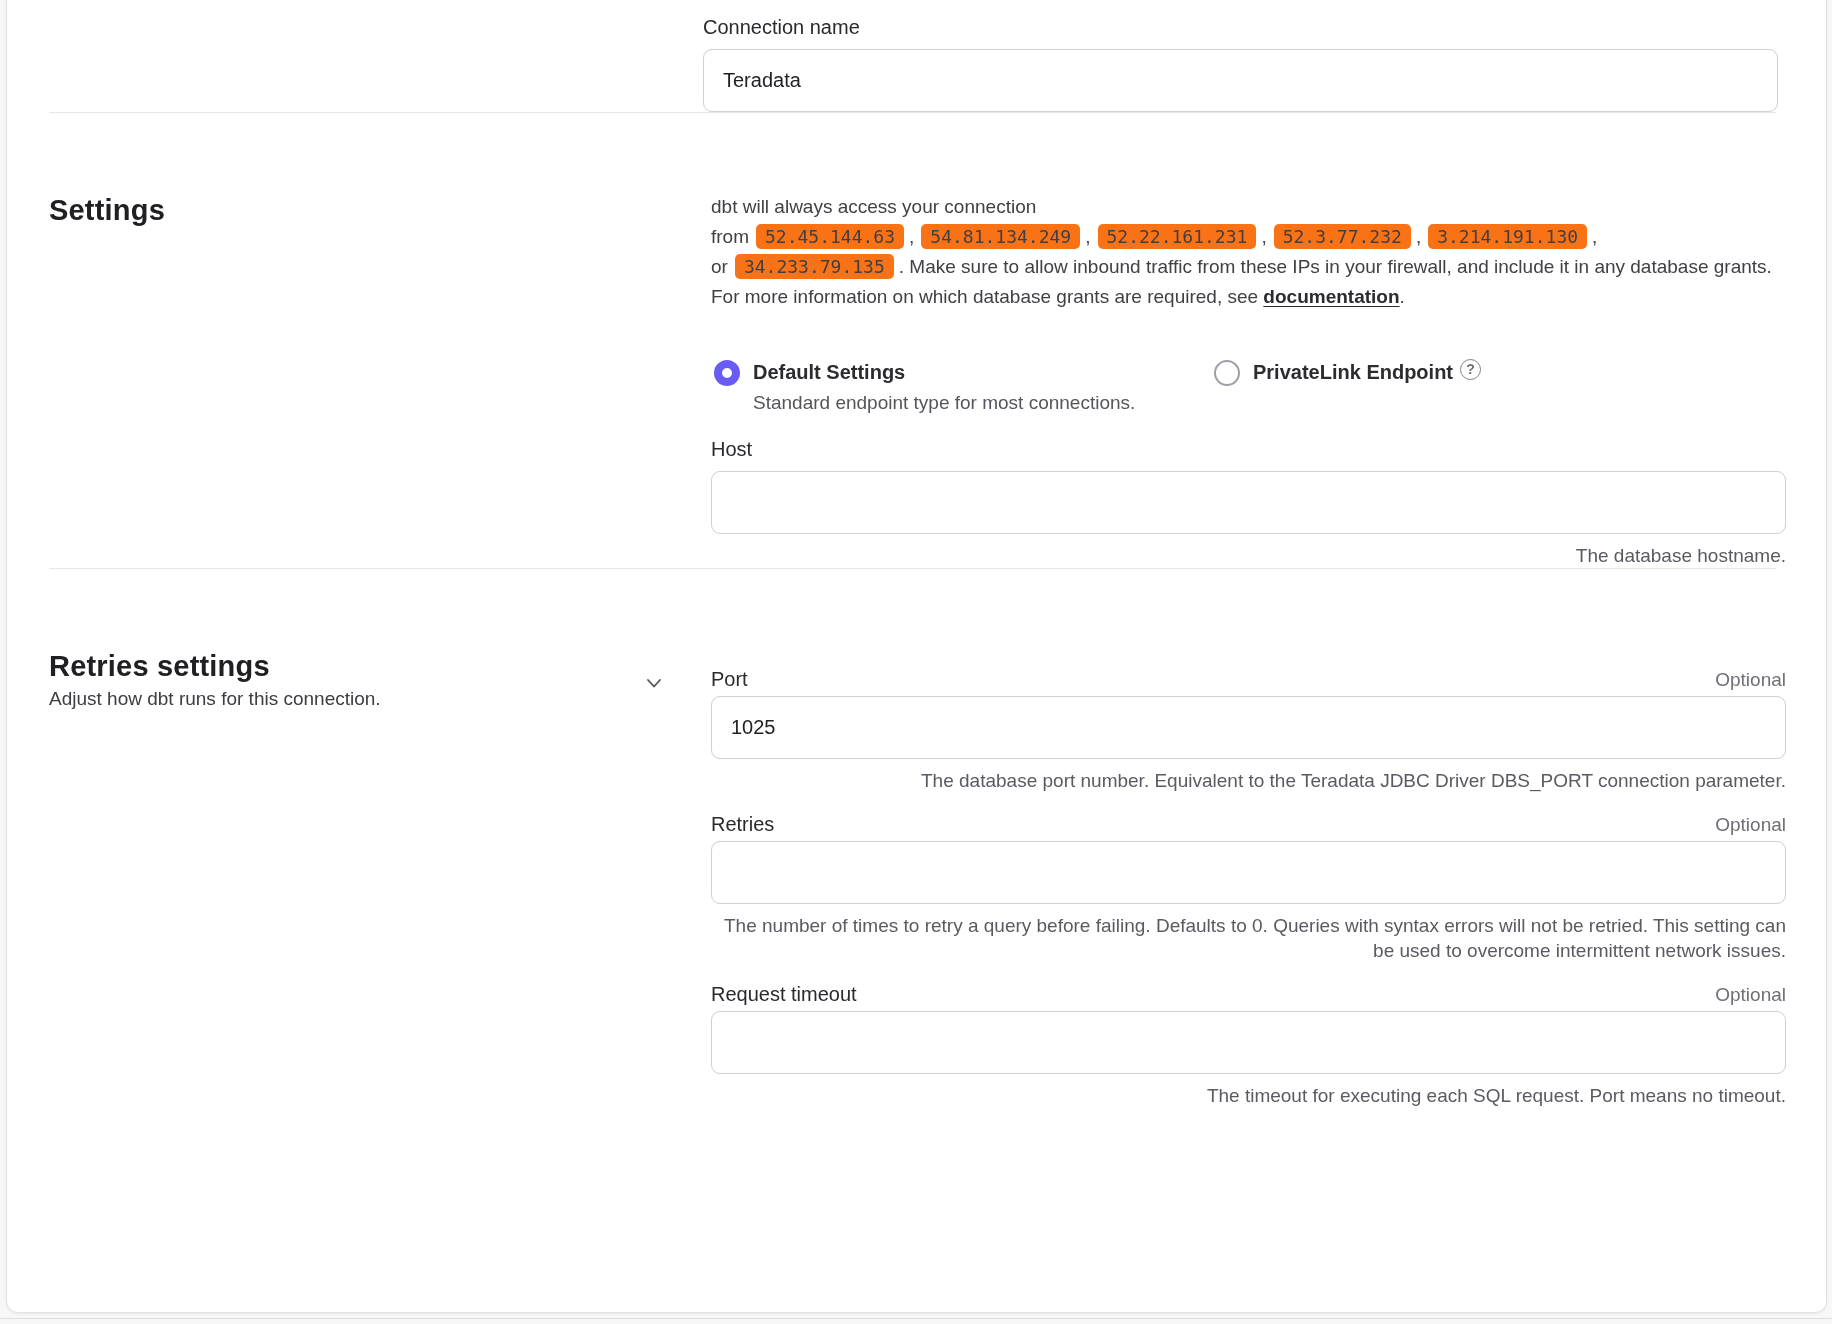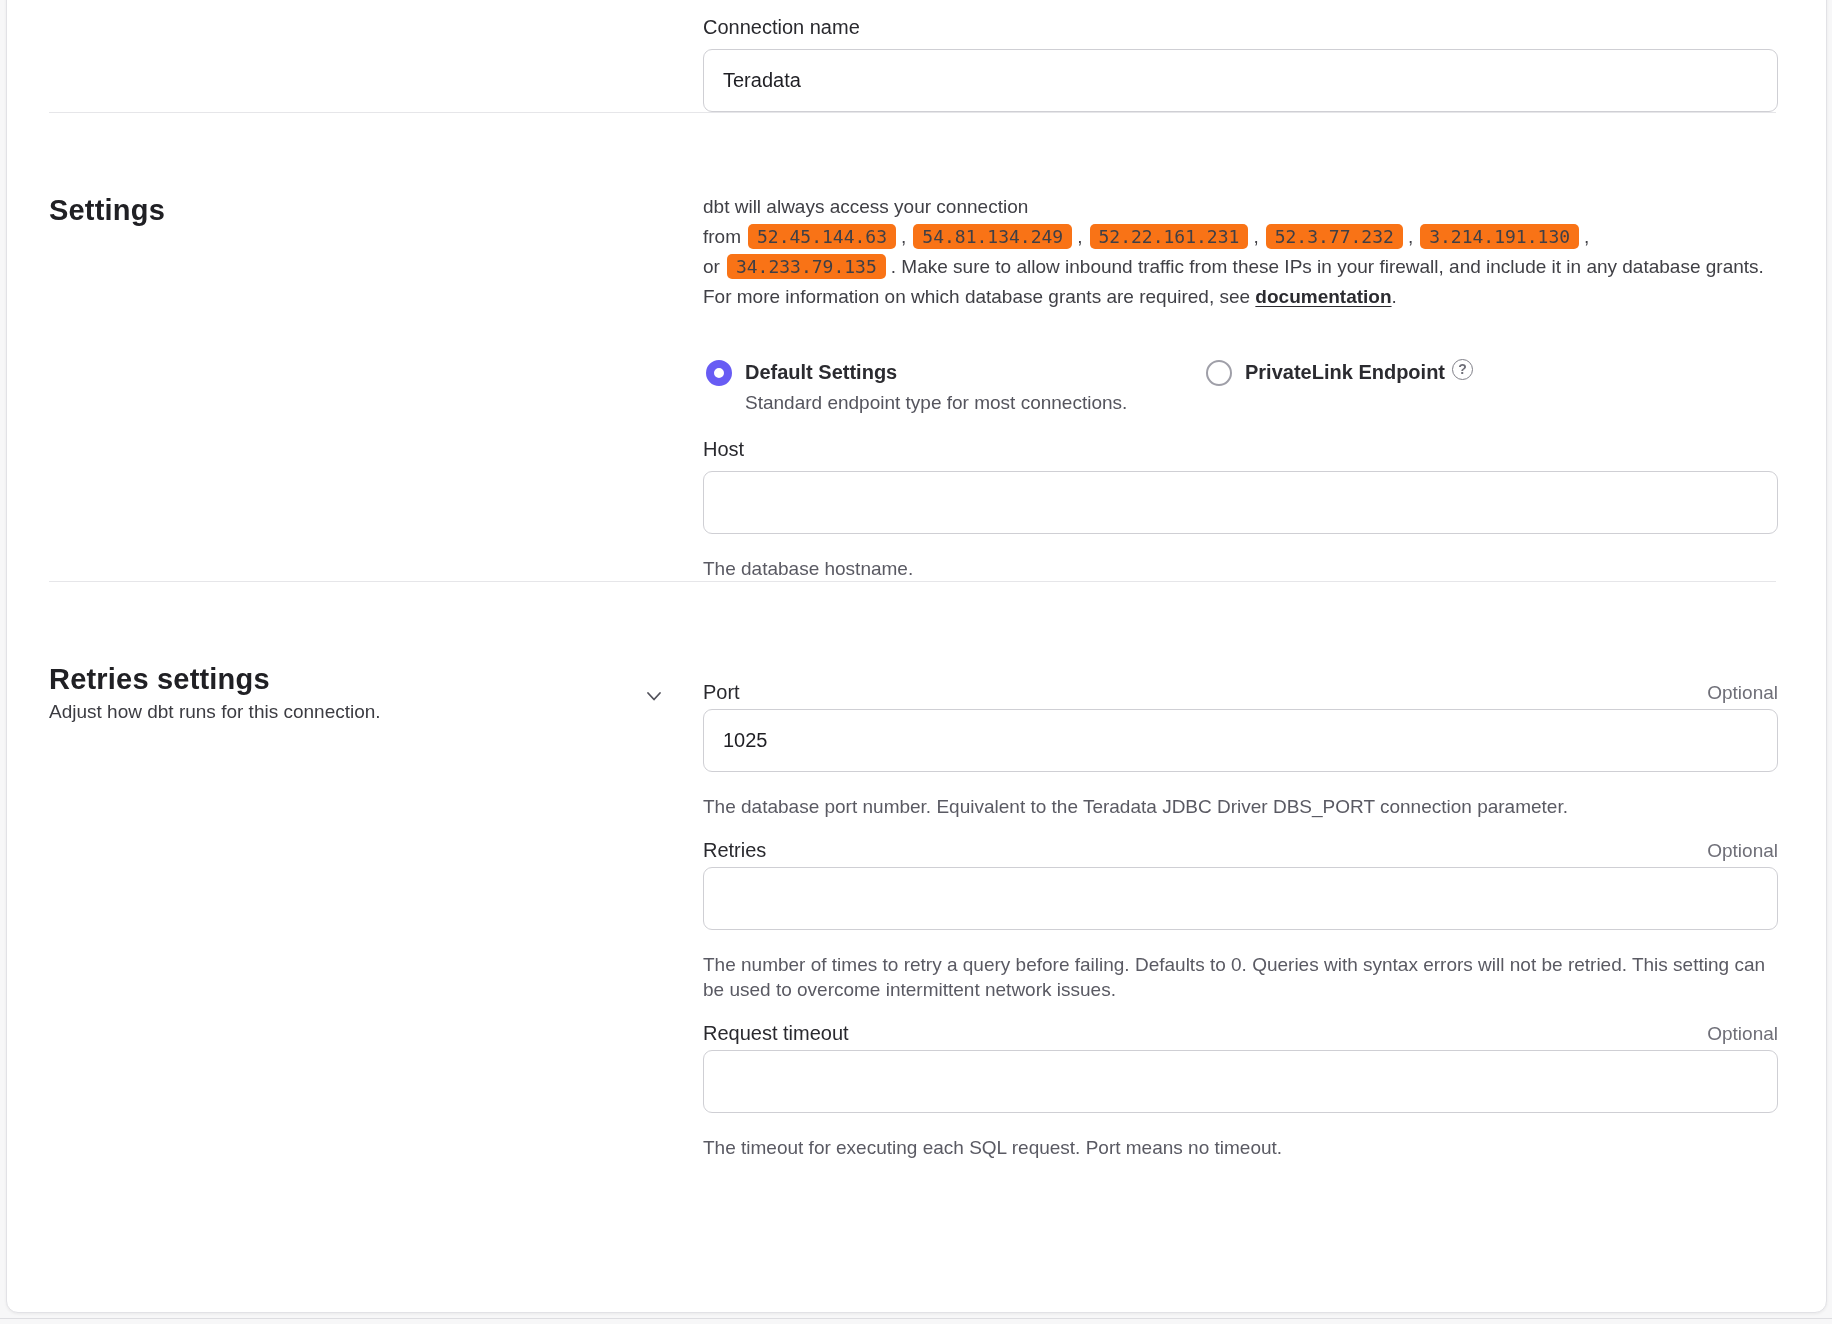--- a/index.html
+++ b/index.html
@@ -43,25 +43,25 @@
   .text-input {
     display: block; width: 100%; height: 63px;
     margin-top: 10px;
     border: 1px solid #cfcfd4; border-radius: 9px;
     font-family: "Liberation Sans", sans-serif;
     font-size: 20px; color: #1f1f24;
     padding: 11px 19px; background: #fff; outline: none;
   }
   .helper {
     font-size: 19px; line-height: 25px;
-    color: #5a5a63; margin-top: 22px;
-  }
-
-  
-  .section-pad { padding-top: 79px; }
+    color: #5a5a63; margin-top: 9px; text-align: right;
+  }
+
+  
+  .section-pad { padding-top: 79px; gap: 8px; }
   .section-heading {
     font-size: 29px; line-height: 36px;
     font-weight: 600; color: #202024; letter-spacing: 0.2px;
   }
   .section-sub {
     font-size: 19px; line-height: 24px; color: #3c3c42; margin-top: 3px;
   }
 
   .intro { font-size: 19px; line-height: 30px; color: #404046; }
   .chip {

